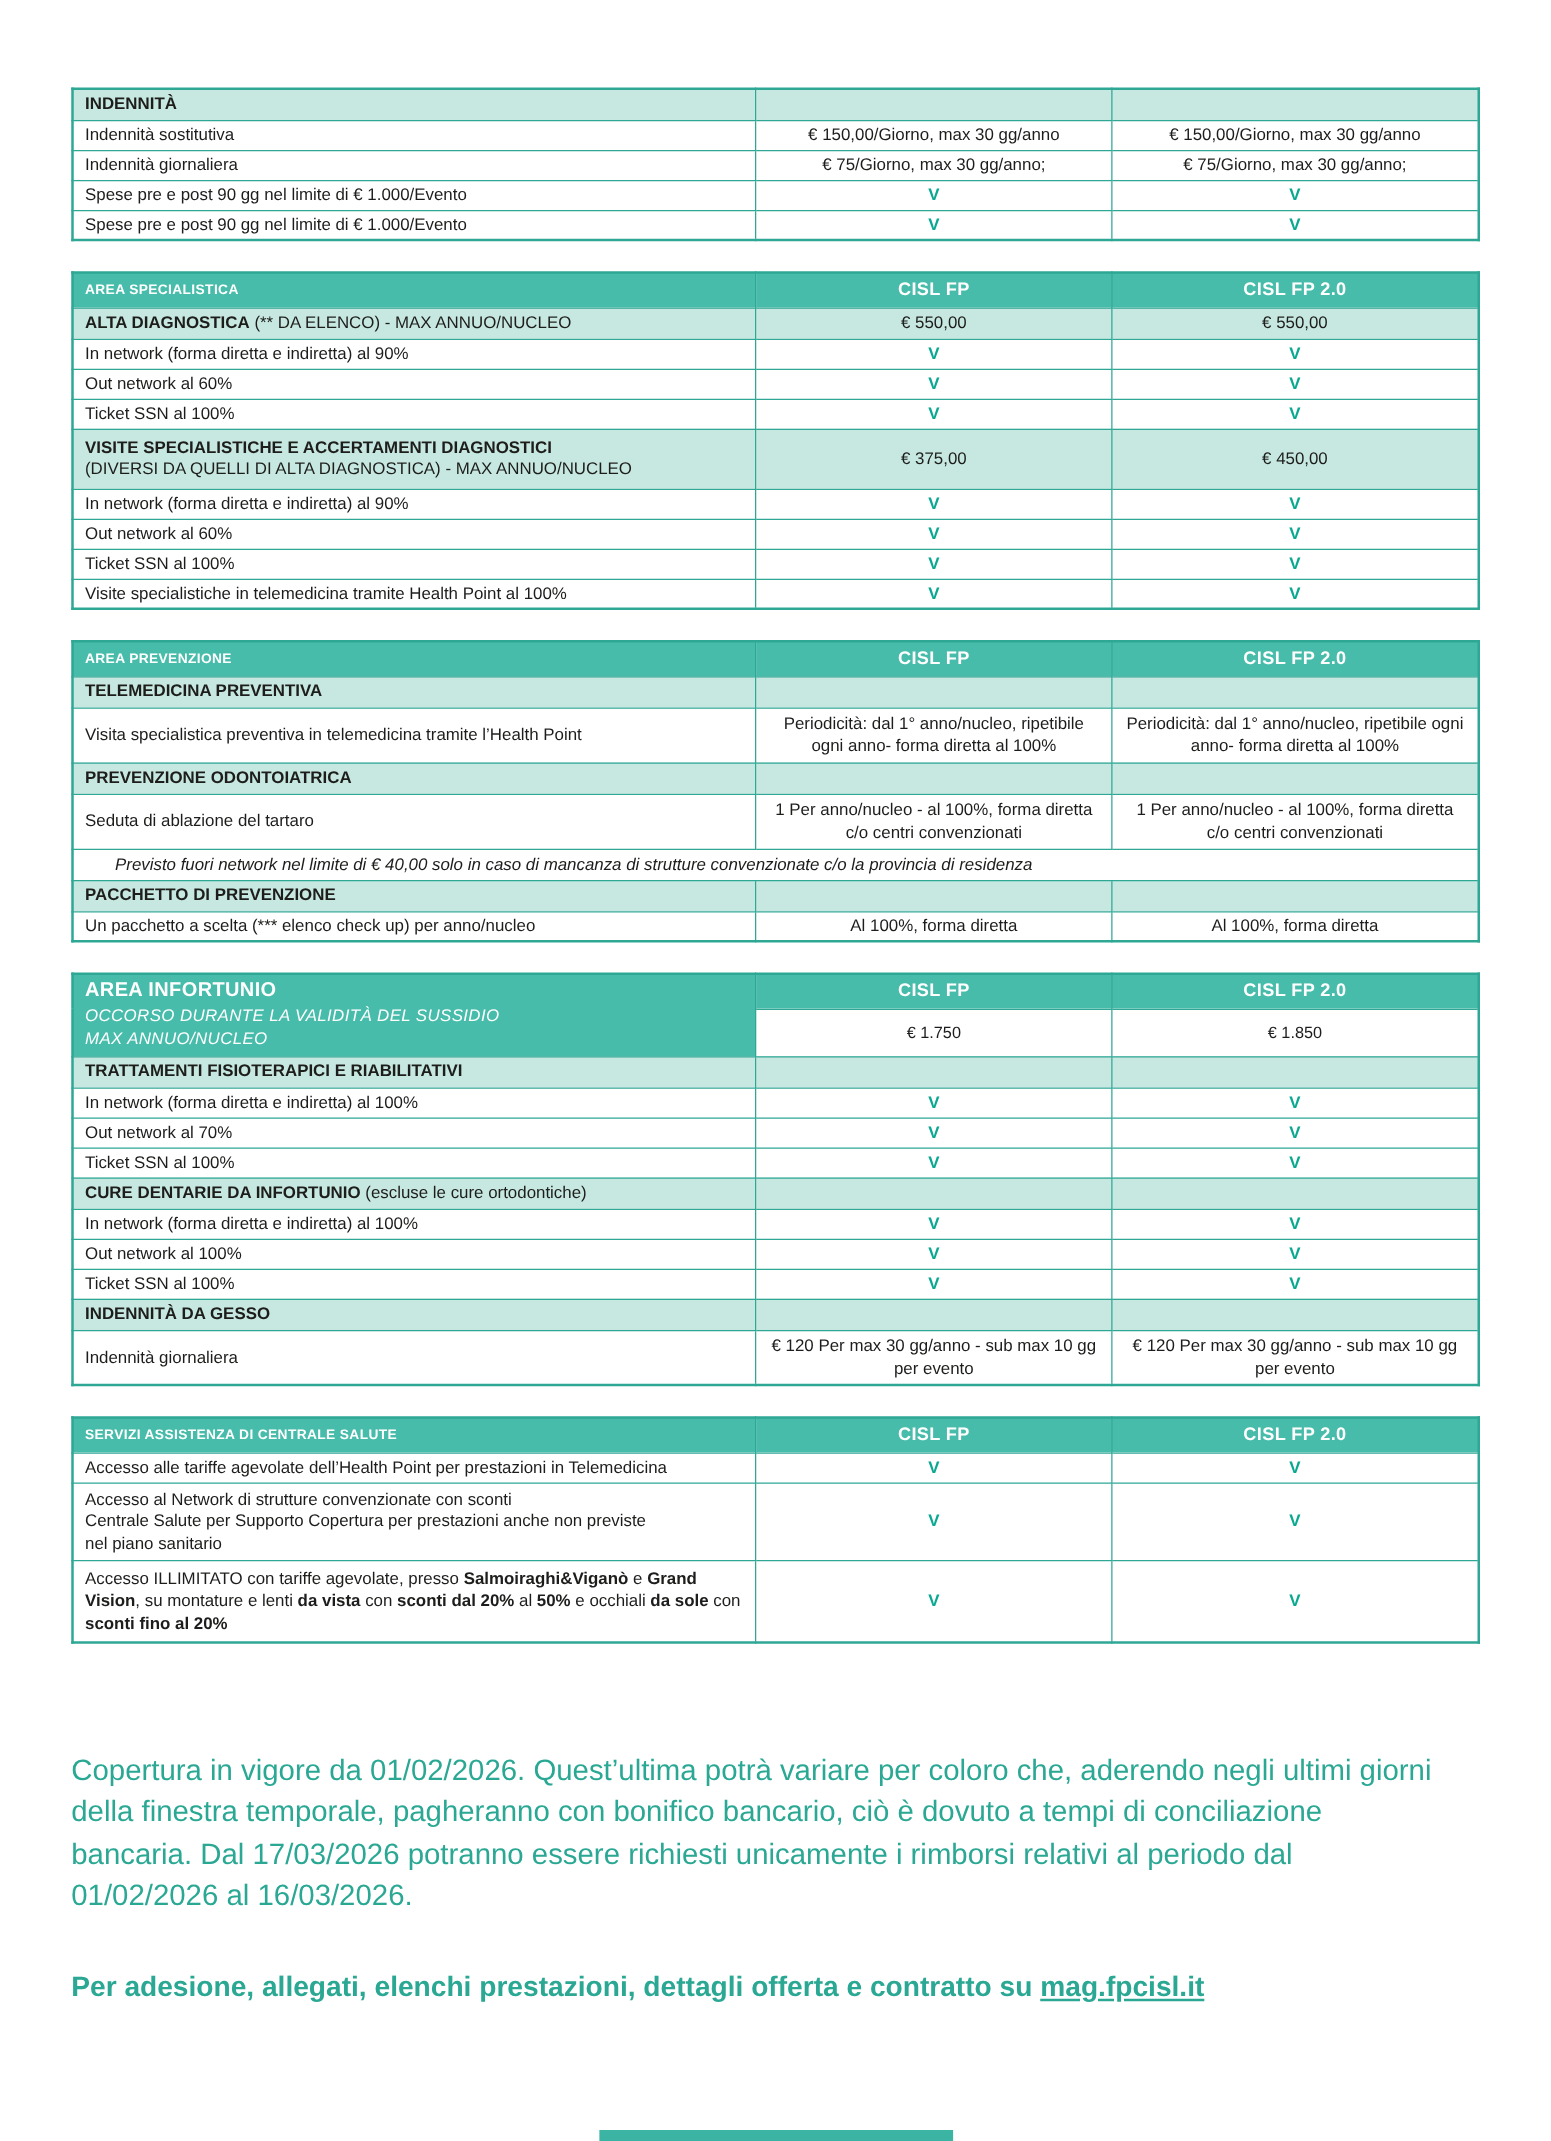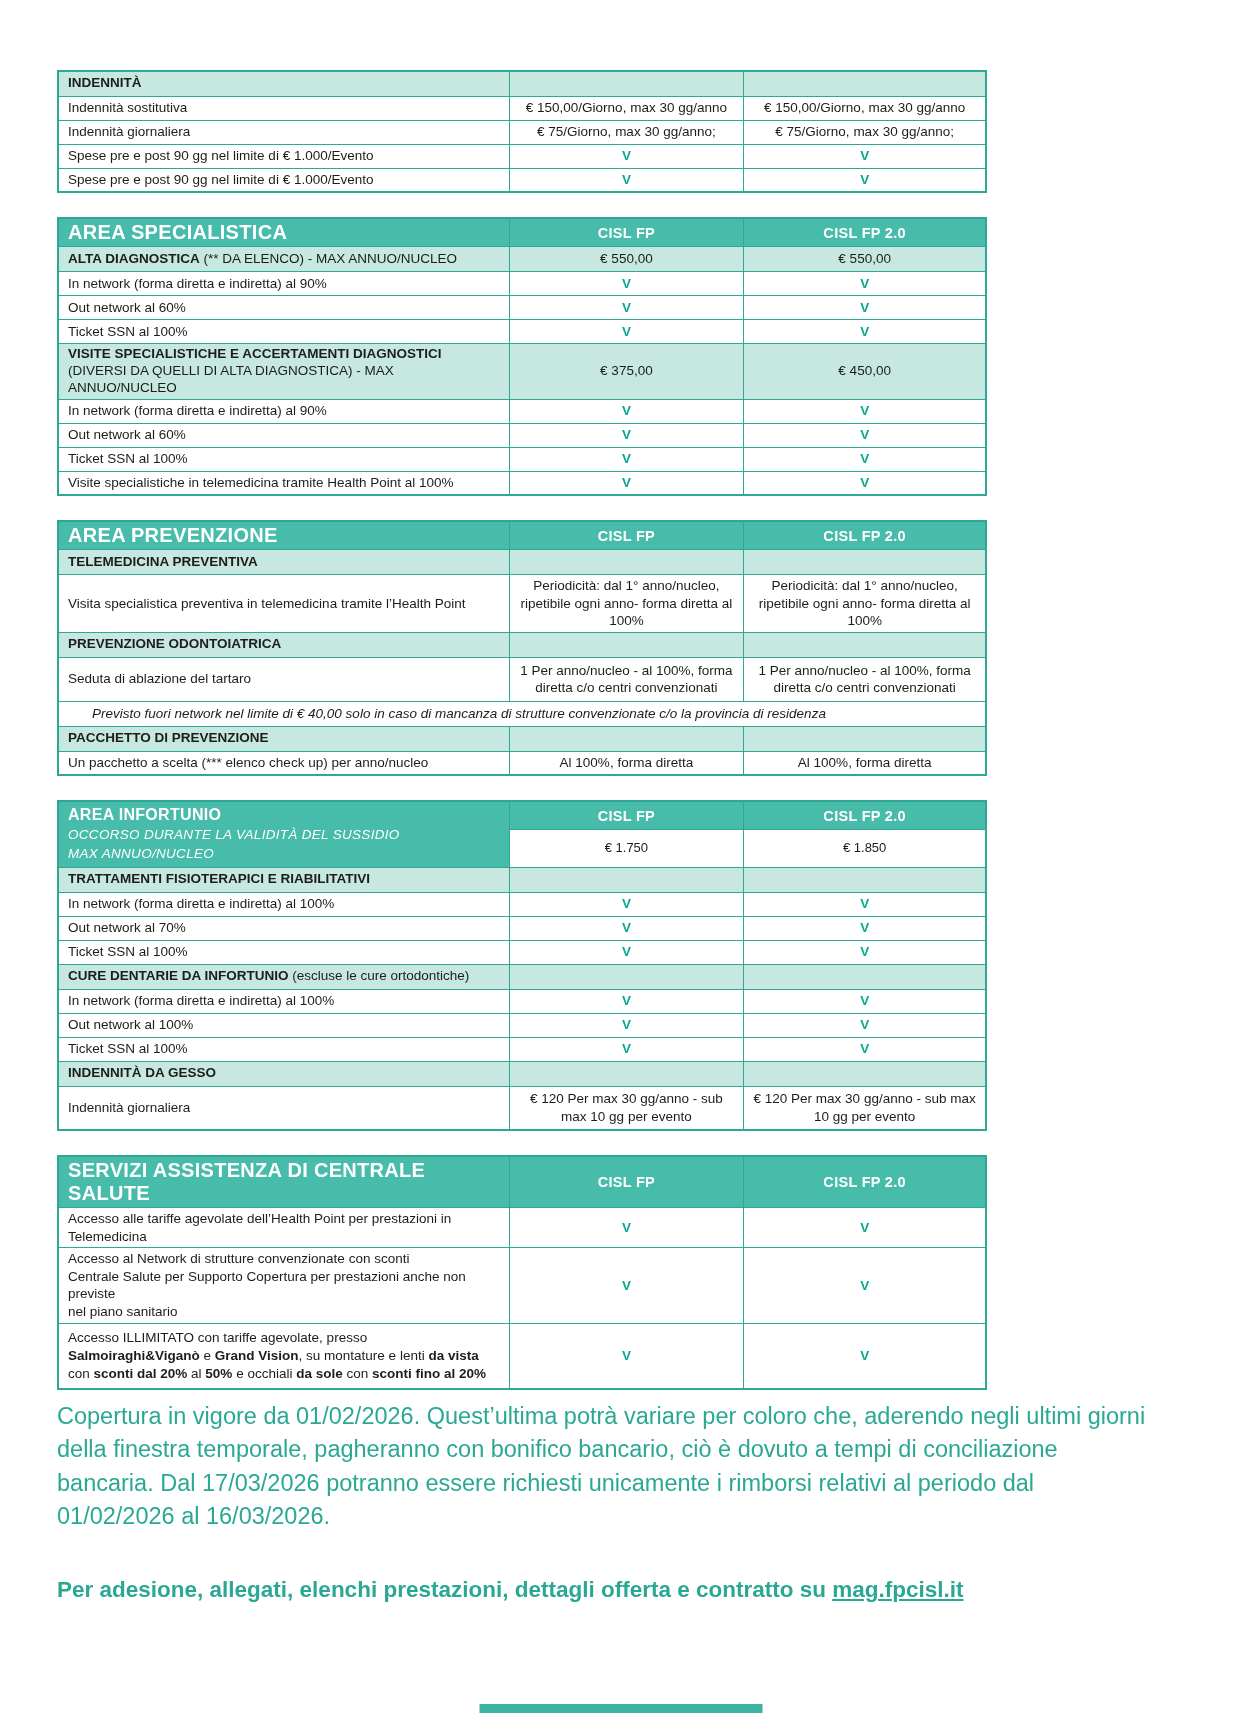--- a/index.html
+++ b/index.html
@@ -4,42 +4,42 @@
 <style>
   * { box-sizing: border-box; }
   html,body { margin:0; padding:0; background:#ffffff; }
   body {
     width:1241px; height:1713px;
     font-family:"Liberation Sans", sans-serif;
     color:#1d1d1b;
     position:relative;
     overflow:hidden;
   }
-  .content { position:absolute; left:57px; top:0; width:930px; }
+  .content { position:absolute; left:57px; top:0; width:1127px; }
 
   table.sheet {
     width:100%;
     border-collapse:collapse;
     table-layout:fixed;
   }
   table.sheet { border:2px solid #2fa795; }
   .sheet td { border:1px solid #2fa795; padding:2px 9px; vertical-align:middle; }
   col.c-label { width:48.6%; }
   col.c-v1 { width:25.3%; }
   col.c-v2 { width:26.1%; }
 
   .t1 { margin-top:70px; }
   .tgap { margin-top:24px; }
 
   
   tr.thead td {
     background:#47bcab; color:#ffffff; font-weight:bold;
     height:28px; font-size:14.5px; letter-spacing:.3px;
   }
-  tr.thead td.t-title { text-align:left; font-size:20px; }
+  tr.thead td.t-title { text-align:left; font-size:11px; }
   tr.thead td.colhead { text-align:center; }
 
   
   tr.sub td {
     background:#c6e8e0; font-size:13.5px; height:25px; line-height:1.25;
   }
   tr.sub td b { font-weight:bold; }
 
   tr.data td { background:#ffffff; font-size:13.5px; height:24px; line-height:1.3; }
 

